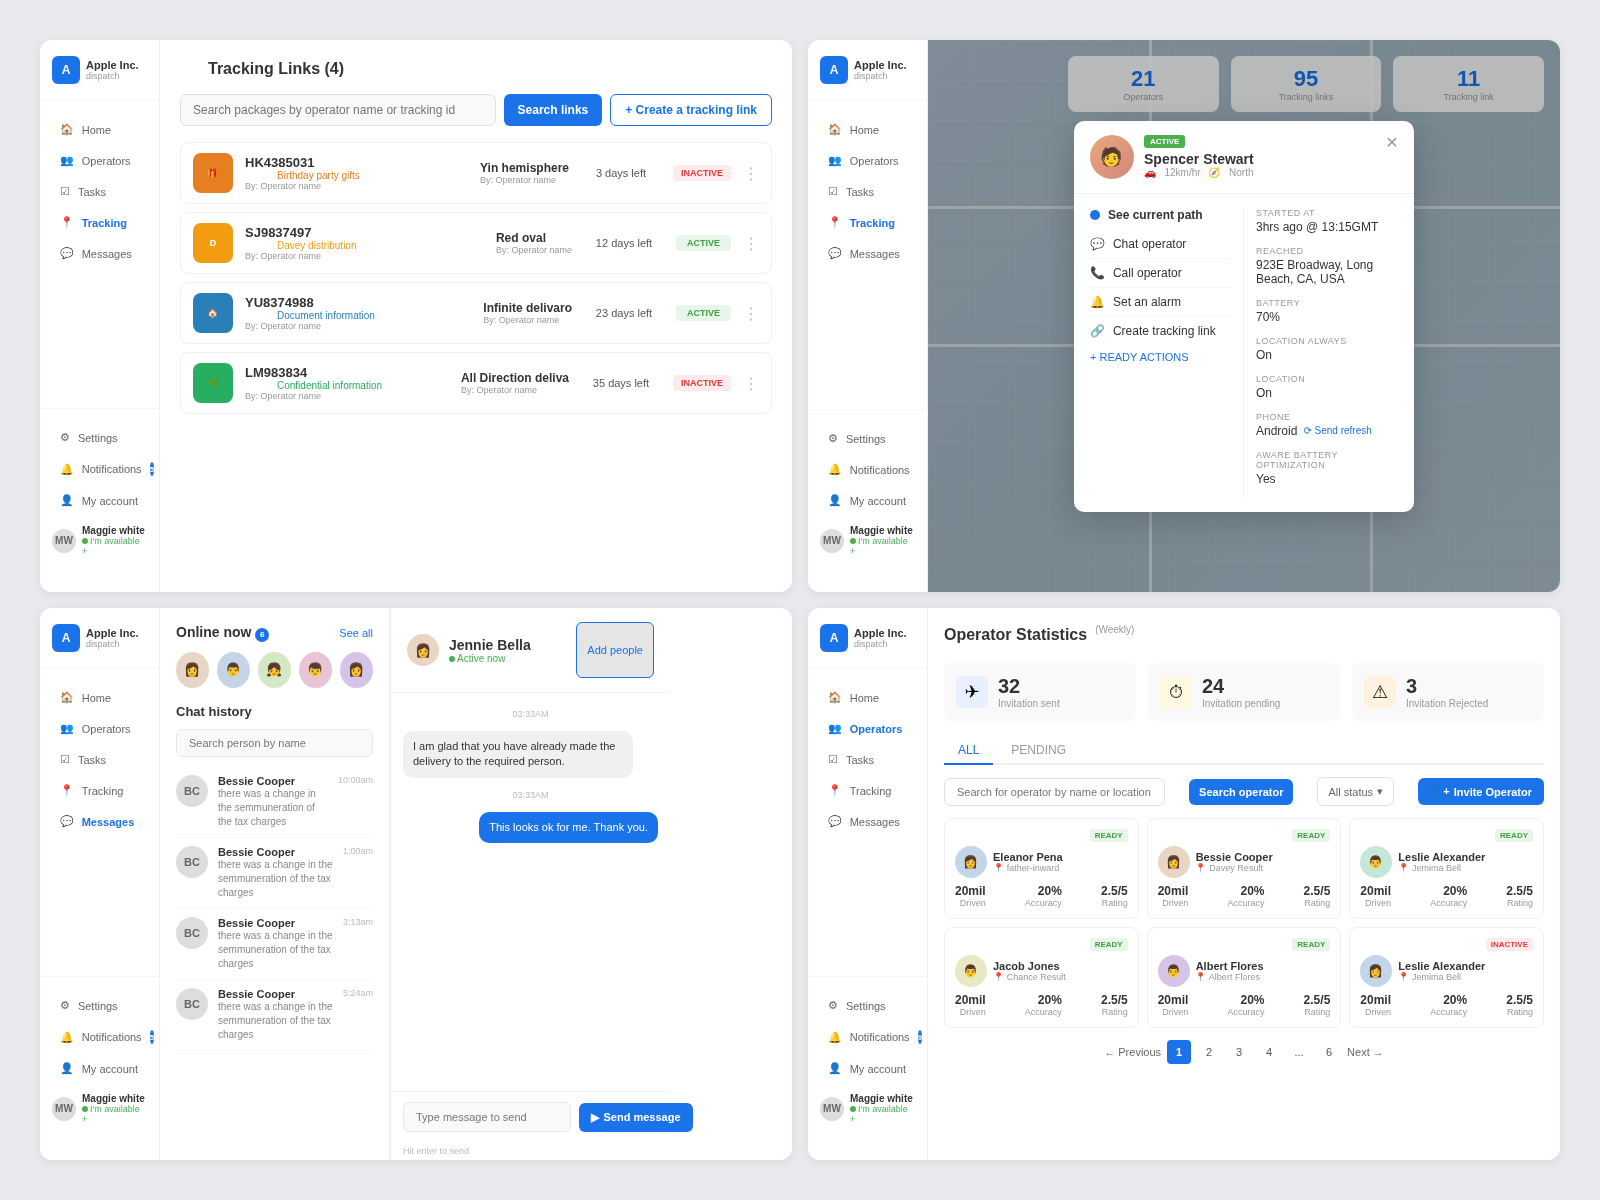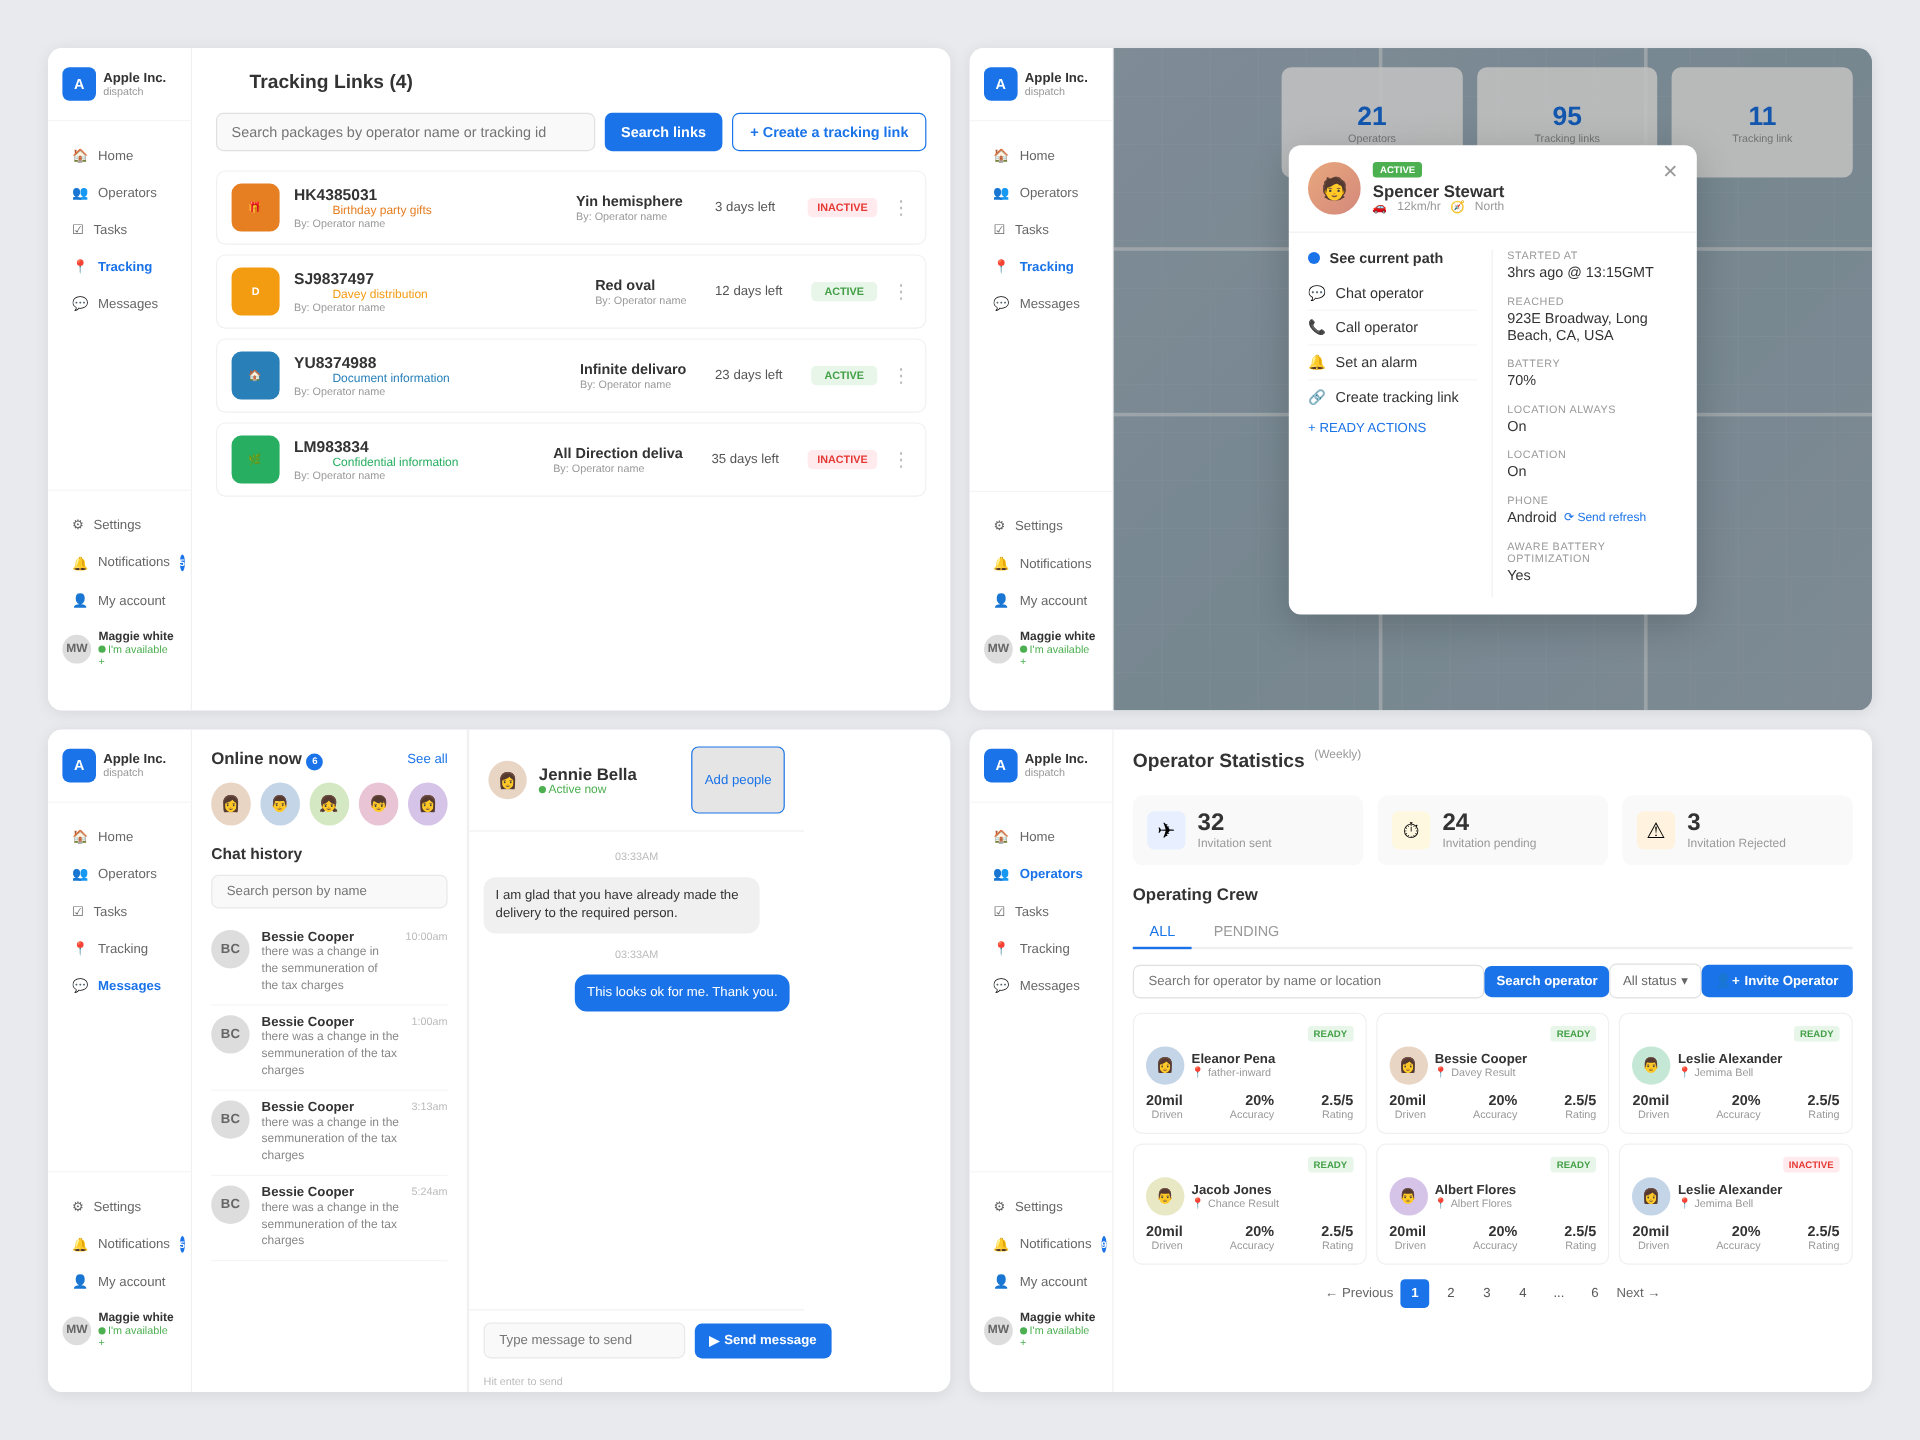--- a/index.html
+++ b/index.html
@@ -133,21 +133,21 @@
       width: 120px; background: rgba(255,255,255,0.95);
       border-right: 1px solid #f0f0f0;
       padding: 16px 0; display: flex; flex-direction: column; flex-shrink: 0;
     }
     .stats-bar {
       position: absolute; top: 16px; left: 140px; right: 16px;
       display: flex; gap: 12px; z-index: 10;
     }
     .stat-card {
       background: rgba(255,255,255,0.9); border-radius: 8px;
-      padding: 28px 16px; text-align: center; flex: 1;
+      padding: 10px 16px; text-align: center; flex: 1;
     }
     .stat-num { font-size: 22px; font-weight: 800; color: #1a73e8; }
     .stat-label { font-size: 9px; color: #999; }
 
     
     .modal-overlay {
       position: absolute; inset: 0;
       background: rgba(0,0,0,0.25); z-index: 100;
       display: flex; align-items: center; justify-content: center;
     }
@@ -282,21 +282,21 @@
     }
     .stats-num { font-size: 20px; font-weight: 800; color: #333; }
     .stats-lbl { font-size: 10px; color: #999; }
     .ops-section-title { font-size: 14px; font-weight: 700; color: #333; margin-bottom: 10px; }
     .ops-tabs { display: flex; gap: 4px; margin-bottom: 12px; border-bottom: 2px solid #f0f0f0; }
     .ops-tab {
       padding: 6px 14px; font-size: 12px; cursor: pointer;
       color: #999; font-weight: 500;
     }
     .ops-tab.active { color: #1a73e8; border-bottom: 2px solid #1a73e8; margin-bottom: -2px; }
-    .ops-search-row { display: flex; gap: 0; margin-bottom: 12px; align-items: center; }
+    .ops-search-row { display: flex; gap: 24px; margin-bottom: 12px; align-items: center; }
     .ops-search {
       flex: 1; padding: 7px 12px; border: 1px solid #e0e0e0;
       border-radius: 6px; font-size: 11px; color: #666;
     }
     .ops-filter {
       padding: 7px 10px; border: 1px solid #e0e0e0;
       border-radius: 6px; font-size: 11px; color: #666;
       background: #fff; cursor: pointer; display: flex; align-items: center; gap: 4px;
     }
     .invite-btn {
@@ -772,21 +772,20 @@
           </div>
         </div>
         <div class="stats-card">
           <div class="stats-icon" style="background:#fff3e0; font-size:18px;">⚠</div>
           <div>
             <div class="stats-num">3</div>
             <div class="stats-lbl">Invitation Rejected</div>
           </div>
         </div>
       </div>
-      <div class="ops-section-title">Operating Crew</div>
       <div class="ops-tabs">
         <div class="ops-tab active">ALL</div>
         <div class="ops-tab">PENDING</div>
       </div>
       <div class="ops-search-row">
         <input class="ops-search" placeholder="Search for operator by name or location" style="">
         <button class="btn-blue" style="font-size:11px; padding:7px 10px;">Search operator</button>
         <div class="ops-filter"><span>All status</span> ▾</div>
         <button class="invite-btn">
           <span>👤+</span>

